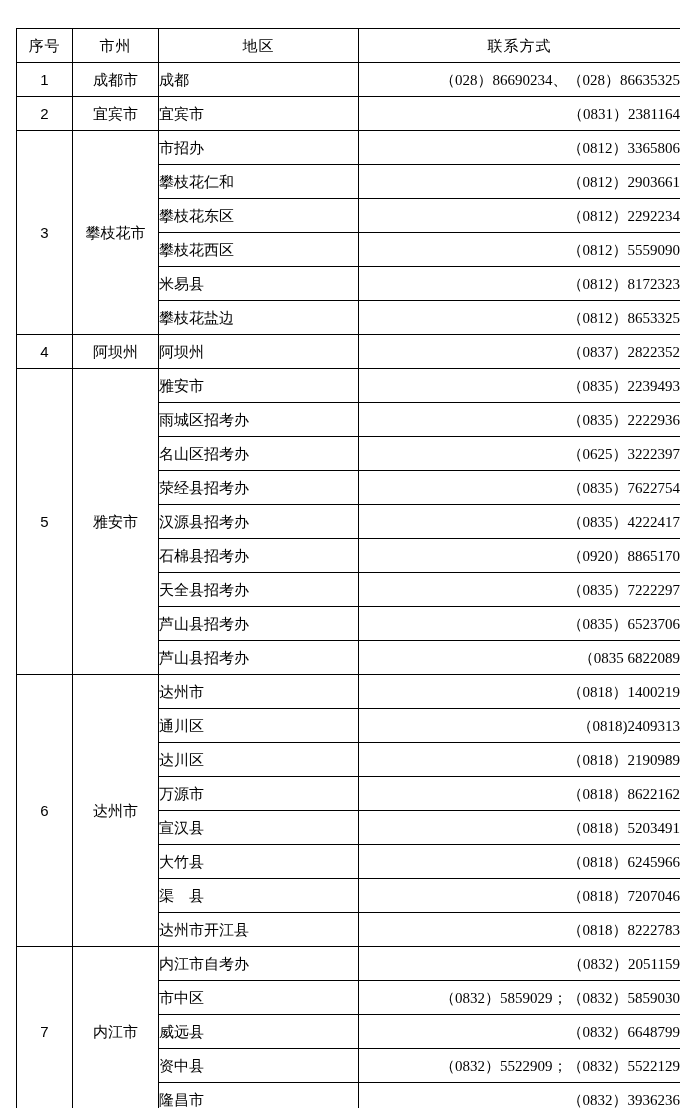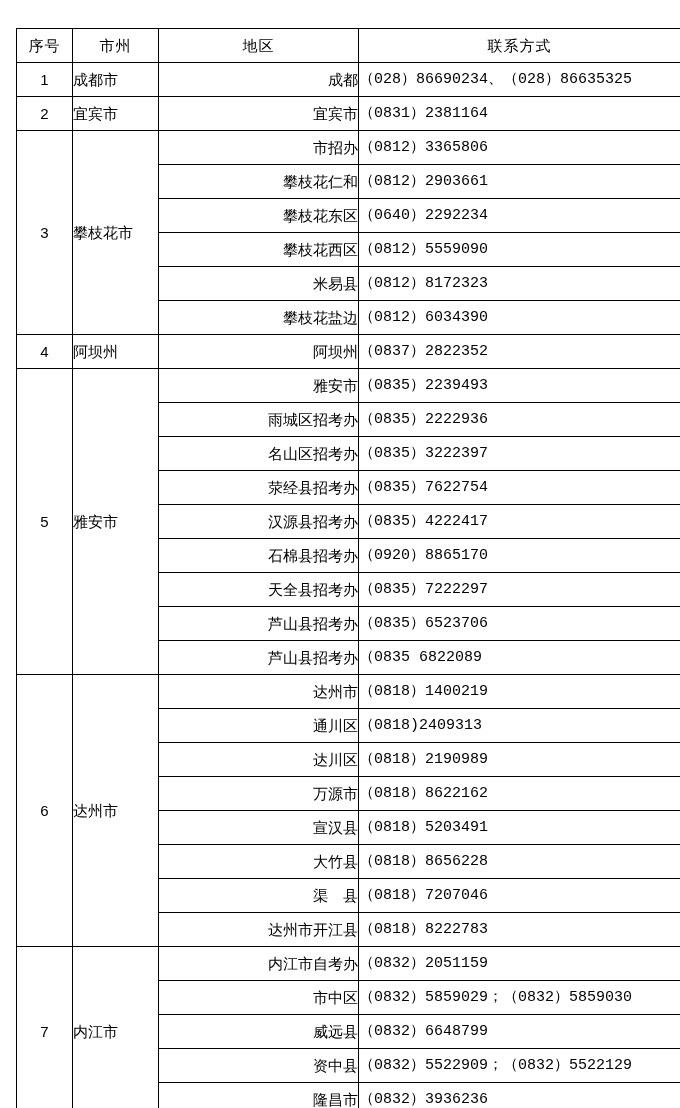--- a/index.html
+++ b/index.html
@@ -44,32 +44,33 @@
     height: 34px;
     font-size: 16px;
     text-align: center;
     letter-spacing: 1px;
   }
   td.no-cell {
     text-align: center;
     font-size: 14px;
   }
   td.city-cell {
+    text-align: center;
     font-size: 15px;
   }
   td.area-cell {
-    text-align: right;
+    text-align: left;
     padding-left: 10px;
     font-size: 15px;
   }
   td.tel-cell {
-    text-align: left;
+    text-align: right;
     padding-left: 14px;
     font-size: 14px;
-    font-family: Liberation Mono, monospace;
+    font-family: Liberation Serif, serif;
   }
 </style>
 </head>
 <body>
 
 <div class="page">
   <table class="contact-table">
     <colgroup>
       <col class="col-no">
       <col class="col-city">
@@ -102,53 +103,53 @@
           <td class="city-cell" rowspan="6">攀枝花市</td>
           <td class="area-cell">市招办</td>
           <td class="tel-cell">（0812）3365806</td>
         </tr>
         <tr>
           <td class="area-cell">攀枝花仁和</td>
           <td class="tel-cell">（0812）2903661</td>
         </tr>
         <tr>
           <td class="area-cell">攀枝花东区</td>
-          <td class="tel-cell">（0640）2292234</td>
+          <td class="tel-cell">（0812）2292234</td>
         </tr>
         <tr>
           <td class="area-cell">攀枝花西区</td>
           <td class="tel-cell">（0812）5559090</td>
         </tr>
         <tr>
           <td class="area-cell">米易县</td>
           <td class="tel-cell">（0812）8172323</td>
         </tr>
         <tr>
           <td class="area-cell">攀枝花盐边</td>
-          <td class="tel-cell">（0812）6034390</td>
+          <td class="tel-cell">（0812）8653325</td>
         </tr>
         <tr>
           <td class="no-cell" rowspan="1">4</td>
           <td class="city-cell" rowspan="1">阿坝州</td>
           <td class="area-cell">阿坝州</td>
           <td class="tel-cell">（0837）2822352</td>
         </tr>
         <tr>
           <td class="no-cell" rowspan="9">5</td>
           <td class="city-cell" rowspan="9">雅安市</td>
           <td class="area-cell">雅安市</td>
           <td class="tel-cell">（0835）2239493</td>
         </tr>
         <tr>
           <td class="area-cell">雨城区招考办</td>
           <td class="tel-cell">（0835）2222936</td>
         </tr>
         <tr>
           <td class="area-cell">名山区招考办</td>
-          <td class="tel-cell">（0835）3222397</td>
+          <td class="tel-cell">（0625）3222397</td>
         </tr>
         <tr>
           <td class="area-cell">荥经县招考办</td>
           <td class="tel-cell">（0835）7622754</td>
         </tr>
         <tr>
           <td class="area-cell">汉源县招考办</td>
           <td class="tel-cell">（0835）4222417</td>
         </tr>
         <tr>
@@ -184,21 +185,21 @@
         <tr>
           <td class="area-cell">万源市</td>
           <td class="tel-cell">（0818）8622162</td>
         </tr>
         <tr>
           <td class="area-cell">宣汉县</td>
           <td class="tel-cell">（0818）5203491</td>
         </tr>
         <tr>
           <td class="area-cell">大竹县</td>
-          <td class="tel-cell">（0818）8656228</td>
+          <td class="tel-cell">（0818）6245966</td>
         </tr>
         <tr>
           <td class="area-cell">渠　县</td>
           <td class="tel-cell">（0818）7207046</td>
         </tr>
         <tr>
           <td class="area-cell">达州市开江县</td>
           <td class="tel-cell">（0818）8222783</td>
         </tr>
         <tr>

